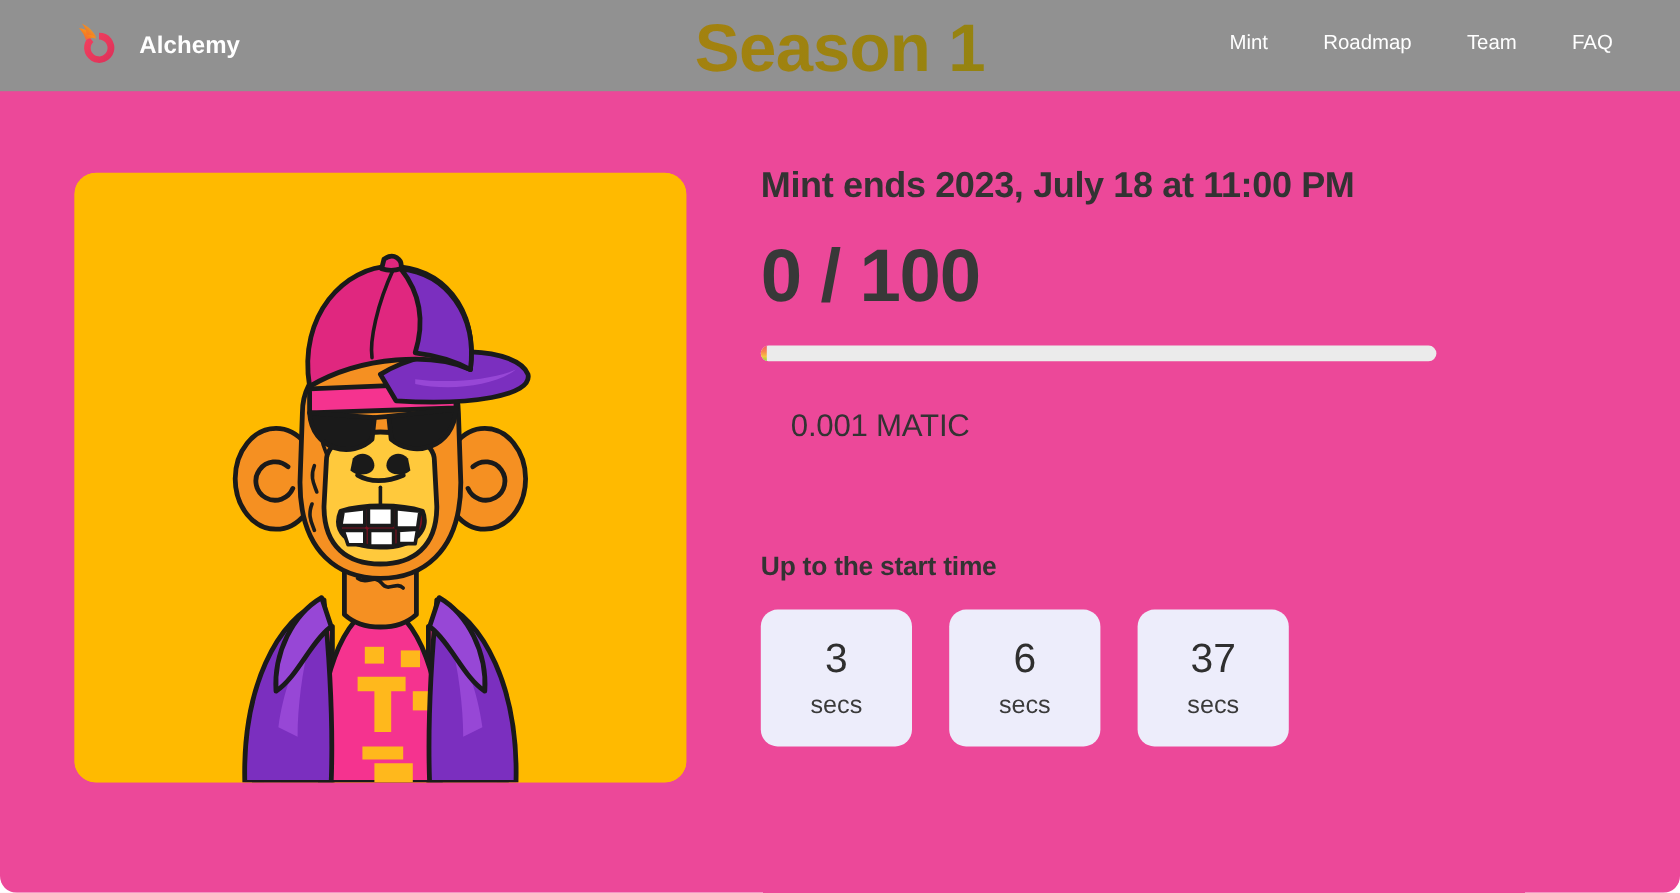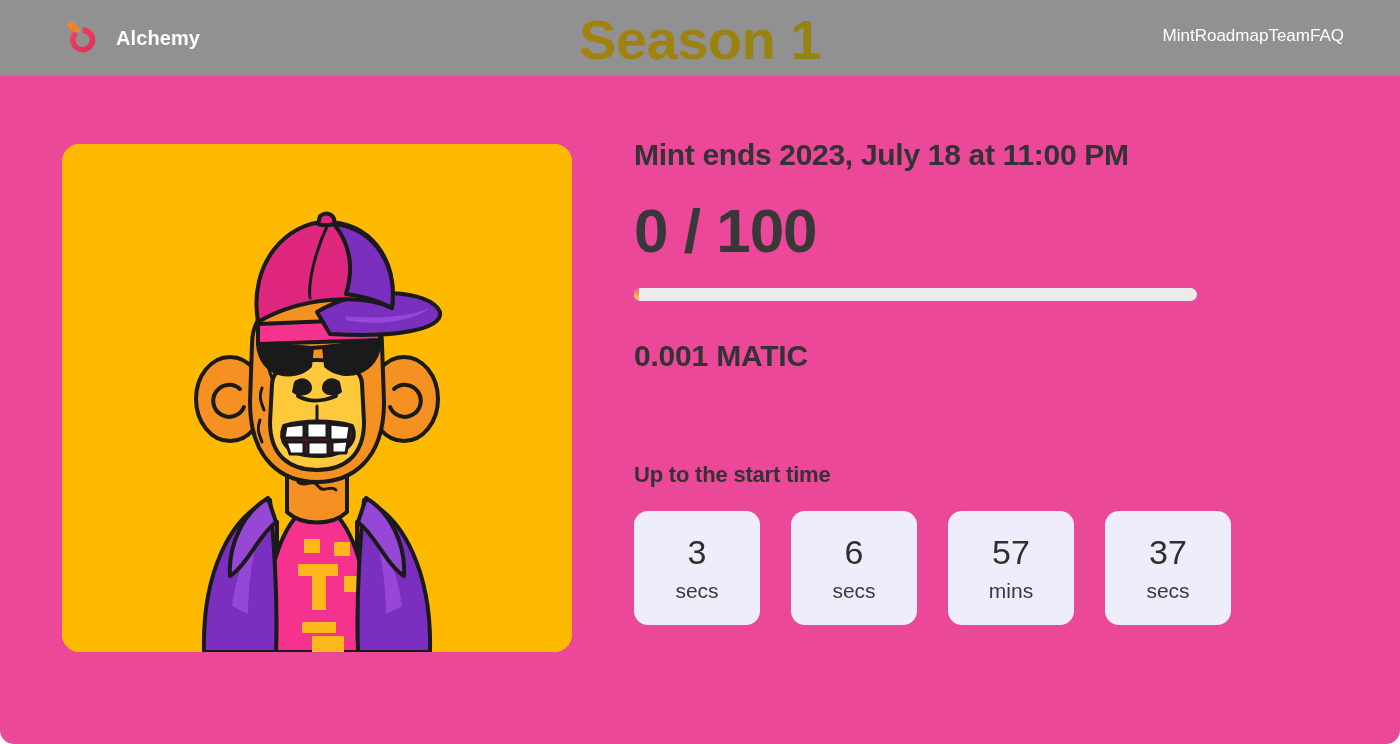--- a/index.html
+++ b/index.html
@@ -71,20 +71,21 @@
     color: transparent;
     -webkit-text-fill-color: transparent;
   }
 
   .main-nav {
     position: absolute;
     right: 56px;
     top: 26px;
     display: flex;
     align-items: center;
+    gap: 46px;
   }
   .nav-link {
     color: #ffffff;
     font-size: 17px;
     text-decoration: none;
     white-space: nowrap;
     cursor: pointer;
   }
 
   
@@ -148,24 +149,25 @@
     position: absolute;
     left: 0; top: 0;
     height: 13px;
     width: 5px;
     border-radius: 7px 0 0 7px;
     background: linear-gradient(180deg, #f4566a 0%, #f98a4e 40%, #f5c542 70%, #88d93c 100%);
   }
 
   .mint-price {
     margin-top: 38px;
-    font-size: 30px;
-    font-weight: bold;
+    font-size: 26px;
+    font-weight: normal;
     color: #333333;
     letter-spacing: -0.2px;
+    margin-left: 25px;
   }
 
   .mint-limit {
     margin-top: 22px;
     font-size: 15px;
     color: #3c3c3c;
   }
 
   .countdown-heading {
     margin-top: 89px;
@@ -344,24 +346,20 @@
         <div class="countdown-box">
           <span class="countdown-value">3</span>
           <span class="countdown-unit">secs</span>
         </div>
 
         <div class="countdown-box">
           <span class="countdown-value">6</span>
           <span class="countdown-unit">secs</span>
         </div>
 
-        <div class="countdown-box">
-          <span class="countdown-value">57</span>
-          <span class="countdown-unit">mins</span>
-        </div>
 
         <div class="countdown-box">
           <span class="countdown-value">37</span>
           <span class="countdown-unit">secs</span>
         </div>
 
       </div>
 
     </section>
 

